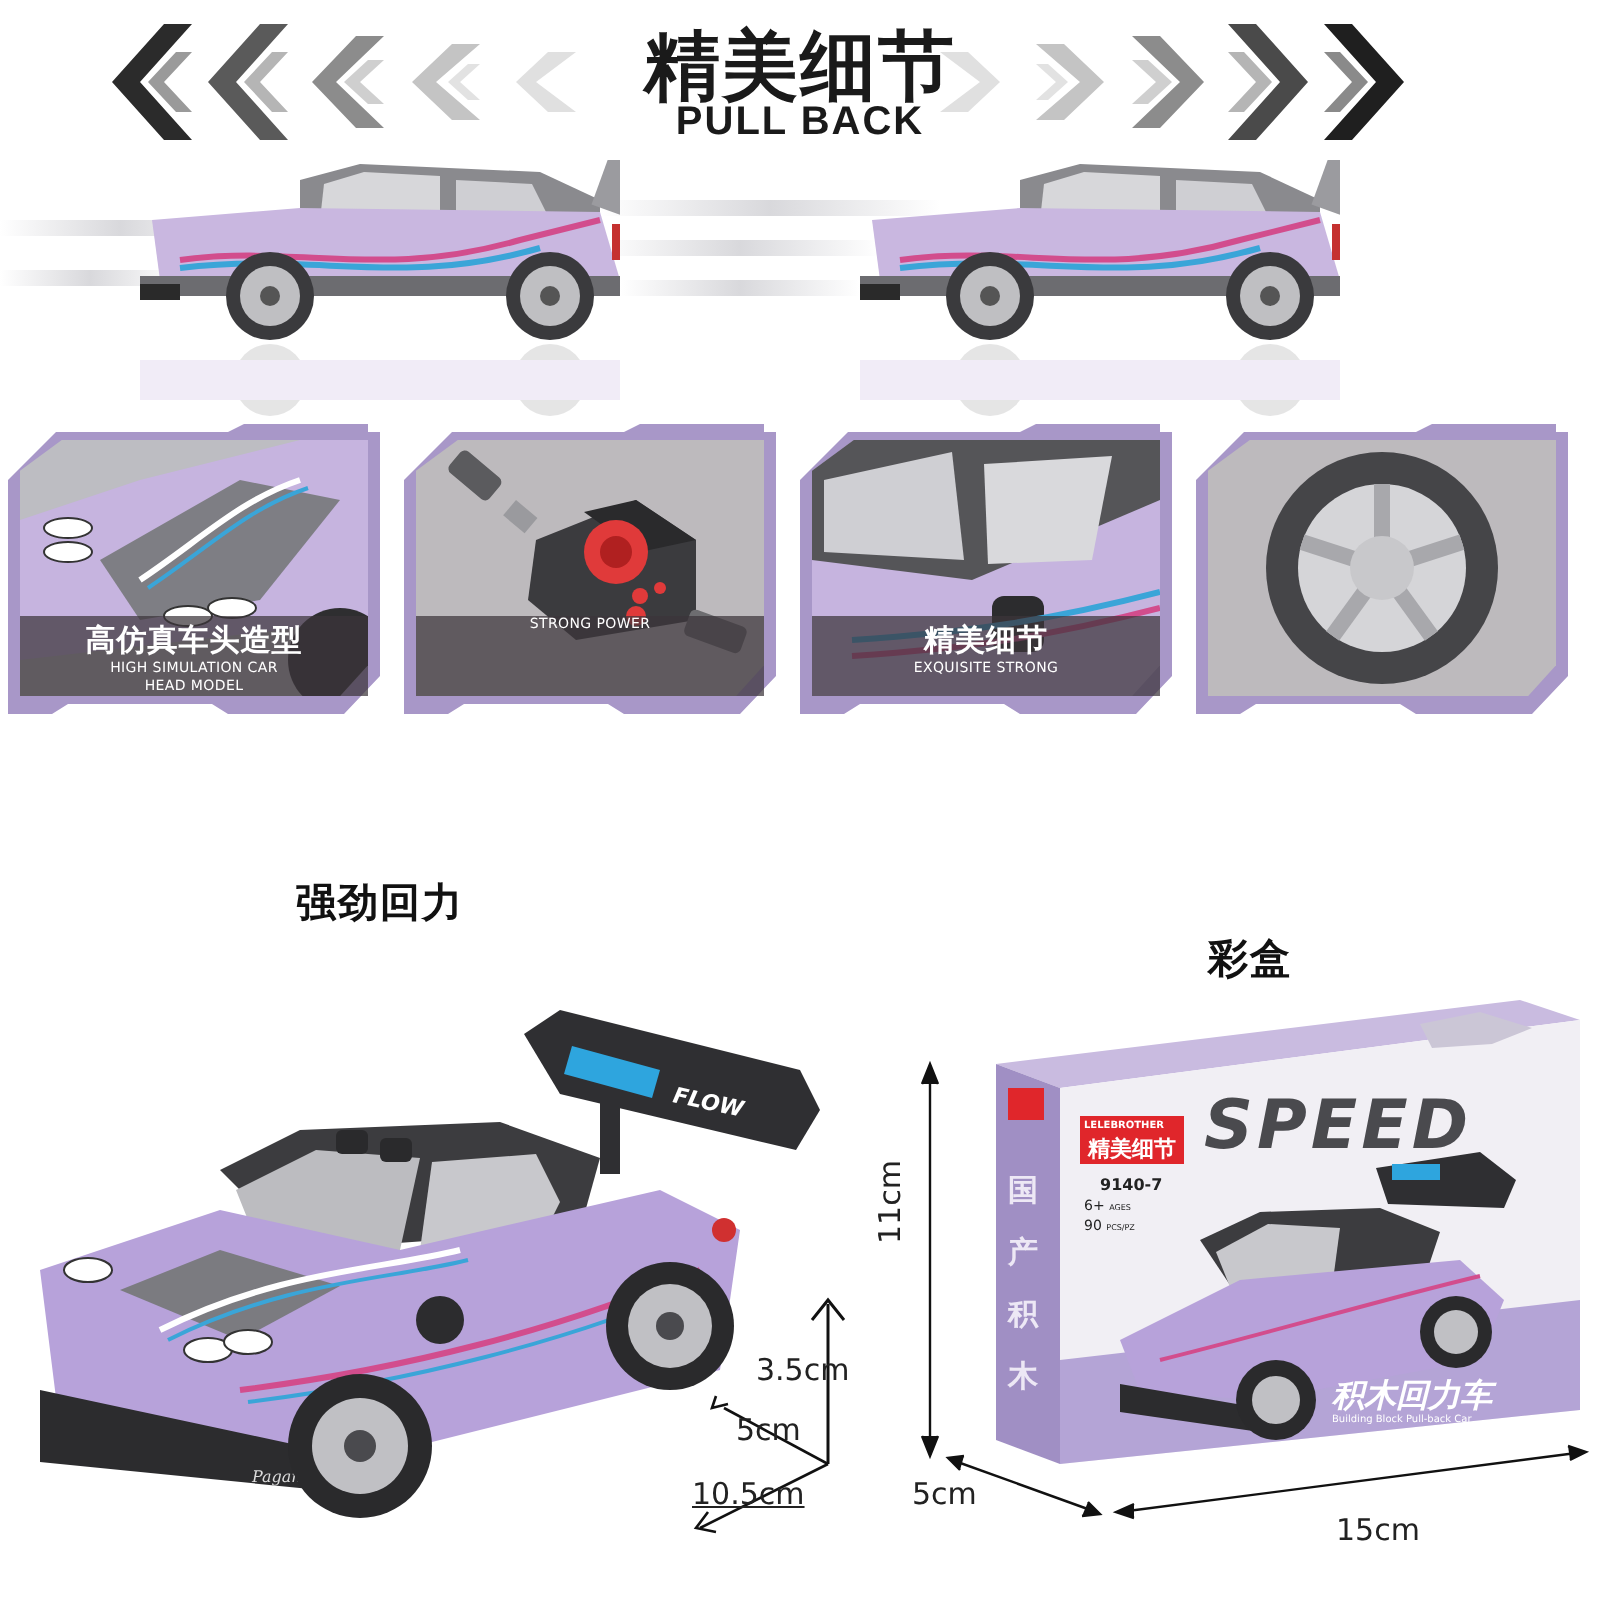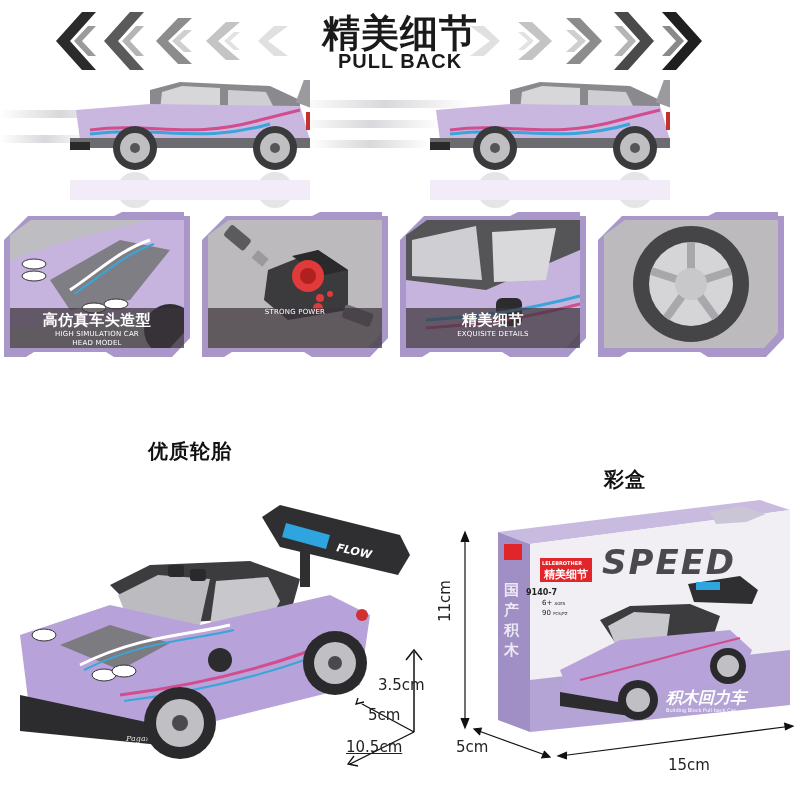--- a/index.html
+++ b/index.html
@@ -248,21 +248,21 @@
         <path d="M0,0 L174,0 L174,30 L80,70 L0,60 Z" fill="#555558"></path>
         <path d="M6,20 L70,6 L76,60 L6,56 Z" fill="#cfcfd3"></path>
         <path d="M86,12 L150,8 L140,60 L88,62 Z" fill="#d9d9dc"></path>
         <rect x="90" y="78" width="26" height="28" rx="6" fill="#2c2c2e"></rect>
         <path d="M20,100 C80,96 120,90 174,76" stroke="#3aa5d8" stroke-width="3" fill="none"></path>
         <path d="M20,108 C80,104 120,98 174,84" stroke="#d24d8d" stroke-width="3" fill="none"></path>
       </svg>
     </div>
     <div class="caption">
       <div class="cn">精美细节</div>
-      <div class="en">EXQUISITE DETAILS</div>
+      <div class="en">EXQUISITE STRONG</div>
     </div>
   </div>
 
   <div class="feature" style="left:598px;">
     <div class="frame"><svg viewBox="0 0 186 145">
           <polygon points="24,4 110,4 118,0 180,0 180,4 186,4 186,126 168,145 110,145 102,140 30,140 22,145 0,145 0,28" fill="#a897c8"></polygon>
         </svg></div>
     <div class="art">
       <svg viewBox="0 0 174 128">
         <rect width="174" height="128" fill="#bdbabd"></rect>
@@ -274,21 +274,21 @@
           <rect x="83" y="22" width="8" height="30" transform="rotate(144 87 64)"></rect>
           <rect x="83" y="22" width="8" height="30" transform="rotate(216 87 64)"></rect>
           <rect x="83" y="22" width="8" height="30" transform="rotate(288 87 64)"></rect>
         </g>
         <circle cx="87" cy="64" r="16" fill="#c8c8cb"></circle>
       </svg>
     </div>
   </div>
 </div>
 
-<div class="sec-title" style="left:148px;">优质轮胎</div>
+<div class="sec-title" style="left:148px;">强劲回力</div>
 <div class="sec-title" style="left:604px;margin-top:28px;">彩盒</div>
 
 <div class="product">
   <svg viewBox="0 0 420 270">
 
     <polygon points="262,22 280,10 400,40 410,60 398,80 280,52" fill="#2f2f32"></polygon>
     <polygon points="286,28 330,40 326,54 282,42" fill="#2ea5de"></polygon>
     <text x="336" y="56" font-family="DejaVu Sans, sans-serif" font-weight="bold" font-style="italic" font-size="11" fill="#ffffff" transform="rotate(12 336 56)">FLOW</text>
     <rect x="300" y="52" width="10" height="40" fill="#2f2f32"></rect>
 
@@ -359,28 +359,28 @@
     <path d="M70,192 L140,204 L140,216 L70,206 Z" fill="#2c2c2e"></path>
     <circle cx="148" cy="200" r="20" fill="#2a2a2c"></circle>
       <circle cx="148" cy="200" r="12" fill="#c0c0c4"></circle>
     <circle cx="238" cy="166" r="18" fill="#2a2a2c"></circle>
       <circle cx="238" cy="166" r="11" fill="#c0c0c4"></circle>
 
     <path d="M220,12 L250,6 L276,14 L256,22 L226,24 Z" fill="#cbc6d6"></path>
   </svg>
   <div class="box-label" style="left:52px; top:60px; font-size:5px; color:#fff; font-weight:bold;">LELEBROTHER</div>
   <div class="box-label" style="left:54px; top:67px; font-size:11px; color:#fff; font-weight:bold;">精美细节</div>
-  <div class="box-label" style="left:36px; top:88px; font-size:8px; color:#222; font-weight:bold;">9140-7</div>
+  <div class="box-label" style="left:60px; top:88px; font-size:8px; color:#222; font-weight:bold;">9140-7</div>
   <div class="box-label" style="left:52px; top:99px; font-size:7px; color:#222;">
     <span>6+</span> <span style="font-size:4px;">AGES</span>
   </div>
   <div class="box-label" style="left:52px; top:109px; font-size:7px; color:#222;">
     <span>90</span> <span style="font-size:4px;">PCS/PZ</span>
   </div>
-  <div class="box-label" style="left:14px; top:80px; width:16px; font-size:15px; line-height:20px; color:#ede8f5; font-weight:bold; word-break:break-all;">国产积木</div>
+  <div class="box-label" style="left:14px; top:80px; width:16px; font-size:15px; line-height:31px; color:#ede8f5; font-weight:bold; word-break:break-all;">国产积木</div>
   <div class="box-label" style="left:176px; top:188px; font-size:16px; color:#fff; font-weight:bold; font-style:italic;">积木回力车</div>
   <div class="box-label" style="left:176px; top:207px; font-size:5px; color:#fff;">Building Block Pull-back Car</div>
 </div>
 
 <svg class="box-arrows" viewBox="0 0 380 260">
   <line x1="45" y1="14" x2="45" y2="206" stroke="#111" stroke-width="1.2"></line>
   <polyline points="41,22 45,12 49,22" stroke="#111" stroke-width="1.2" fill="#111"></polyline>
   <polyline points="41,198 45,208 49,198" stroke="#111" stroke-width="1.2" fill="#111"></polyline>
   <line x1="56" y1="210" x2="128" y2="236" stroke="#111" stroke-width="1.2"></line>
   <polyline points="62,208 54,209 60,215" stroke="#111" stroke-width="1.2" fill="#111"></polyline>

